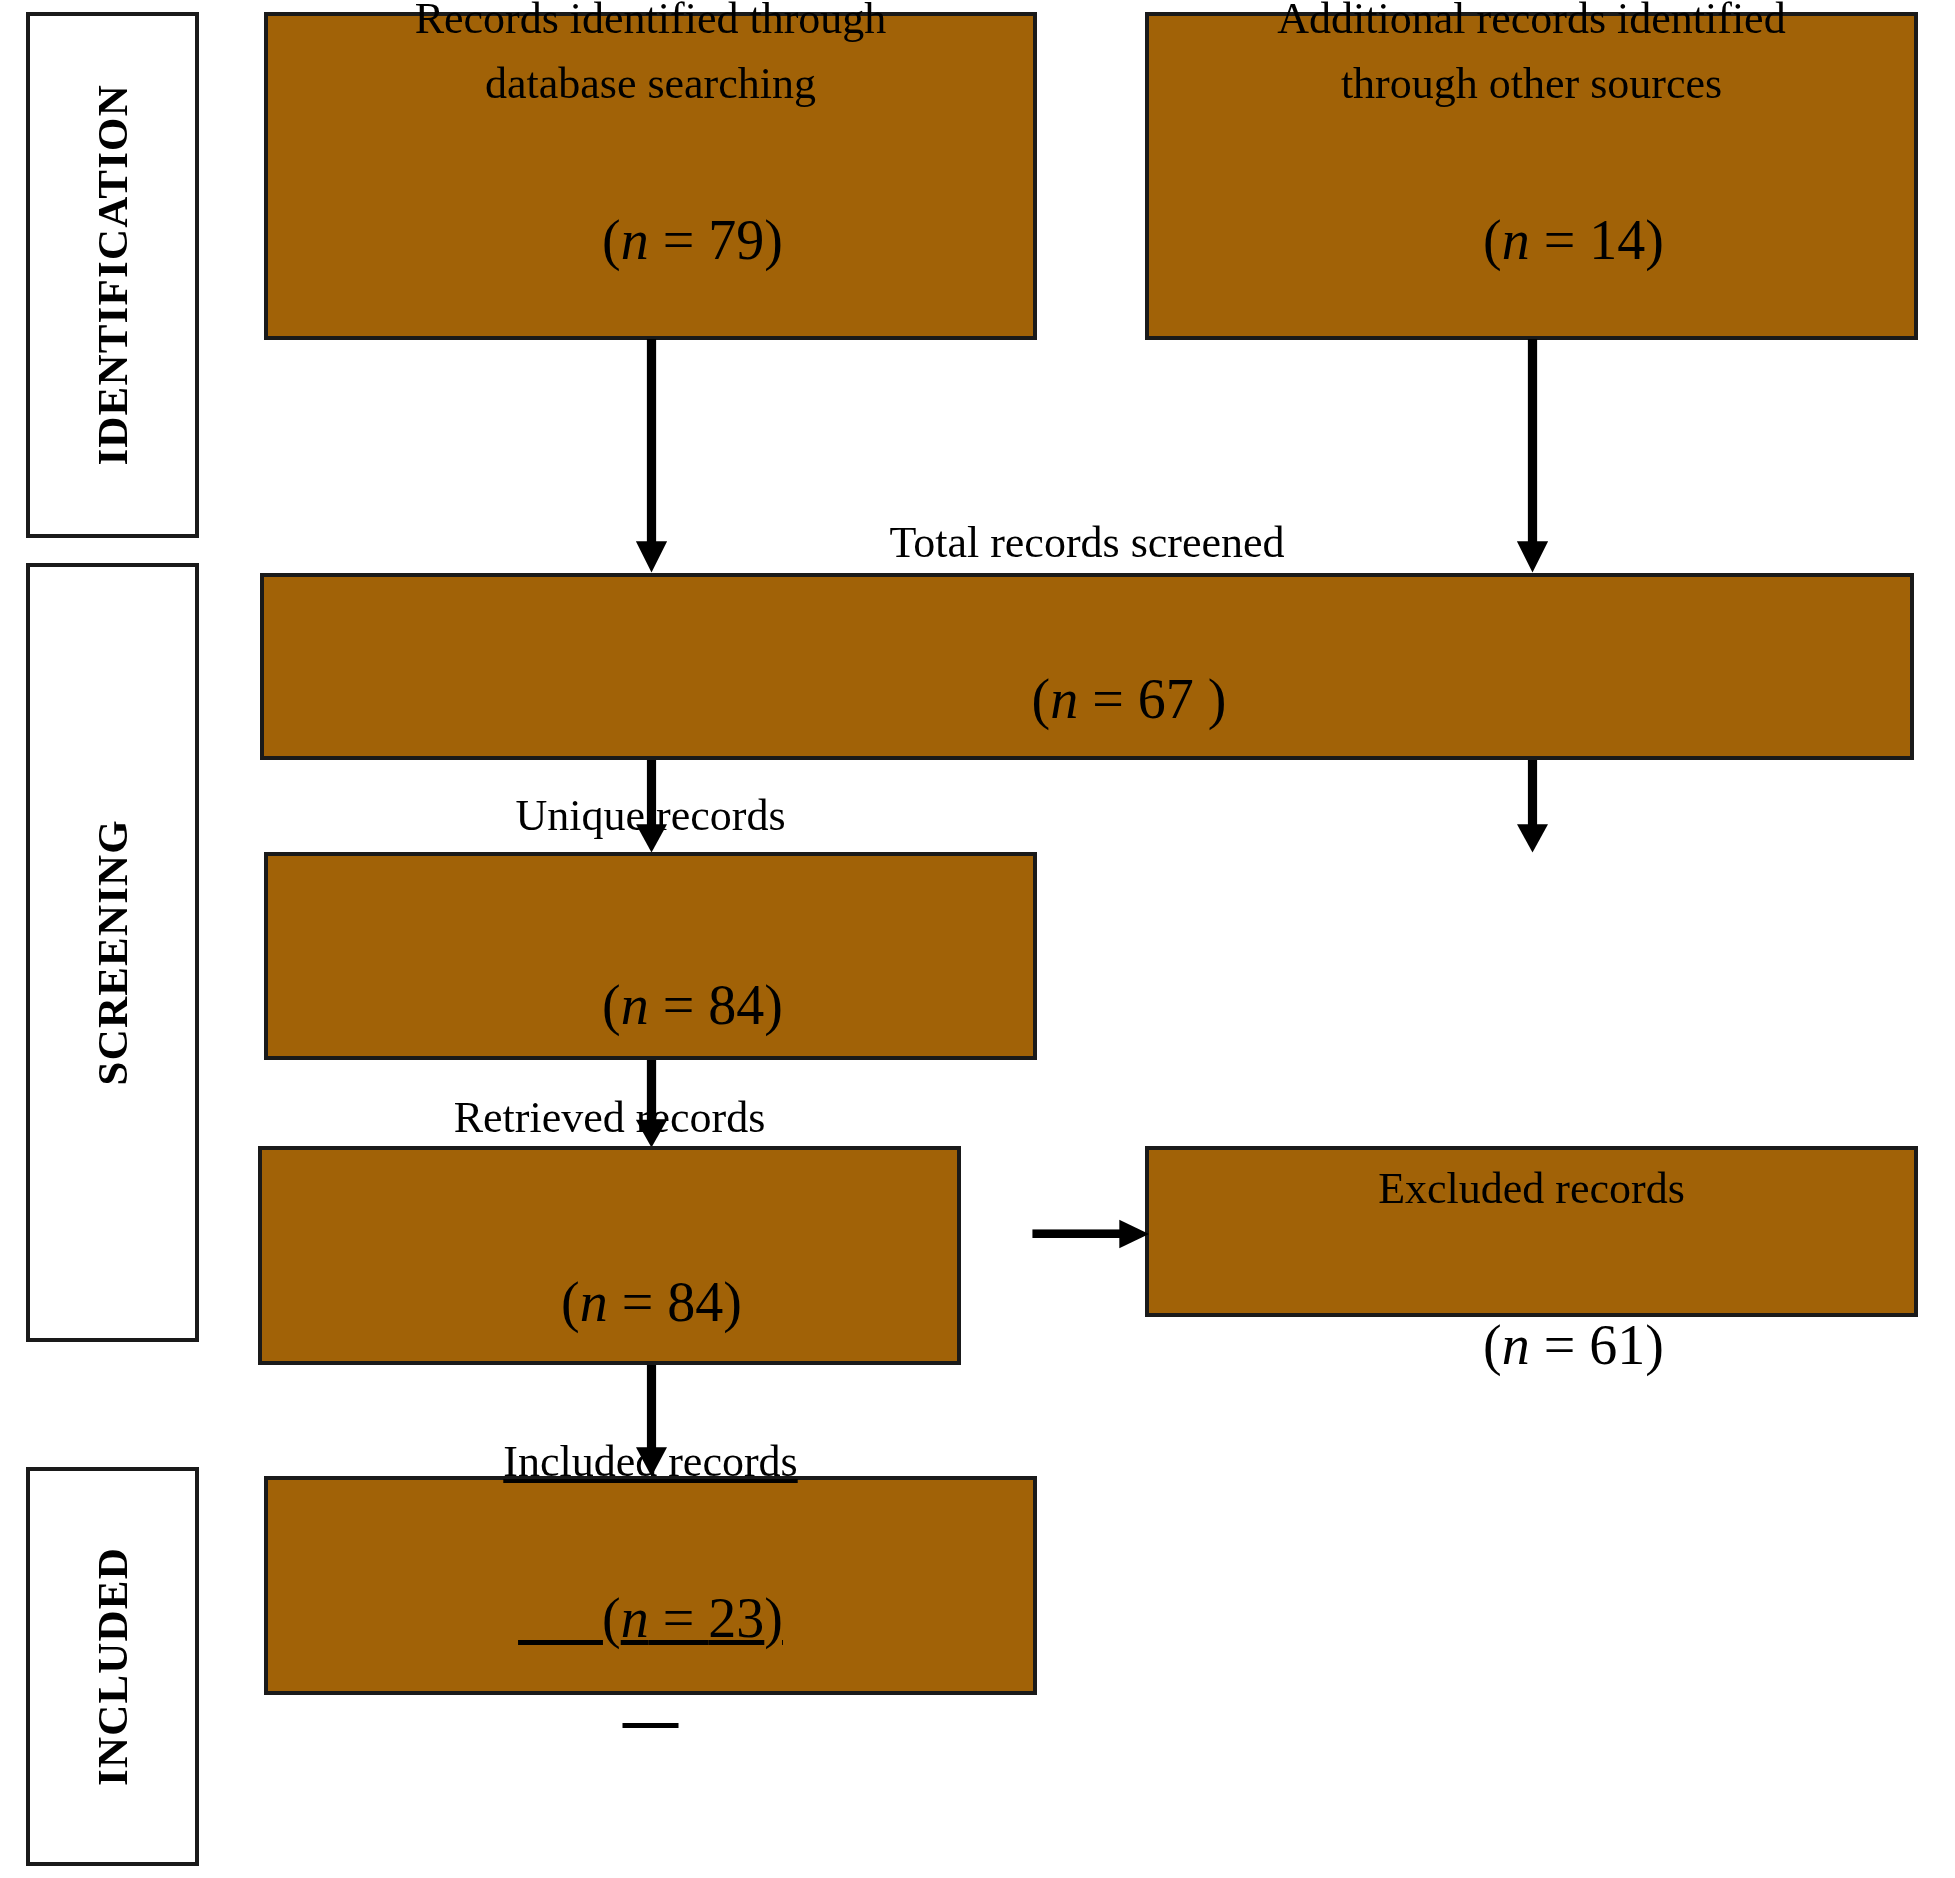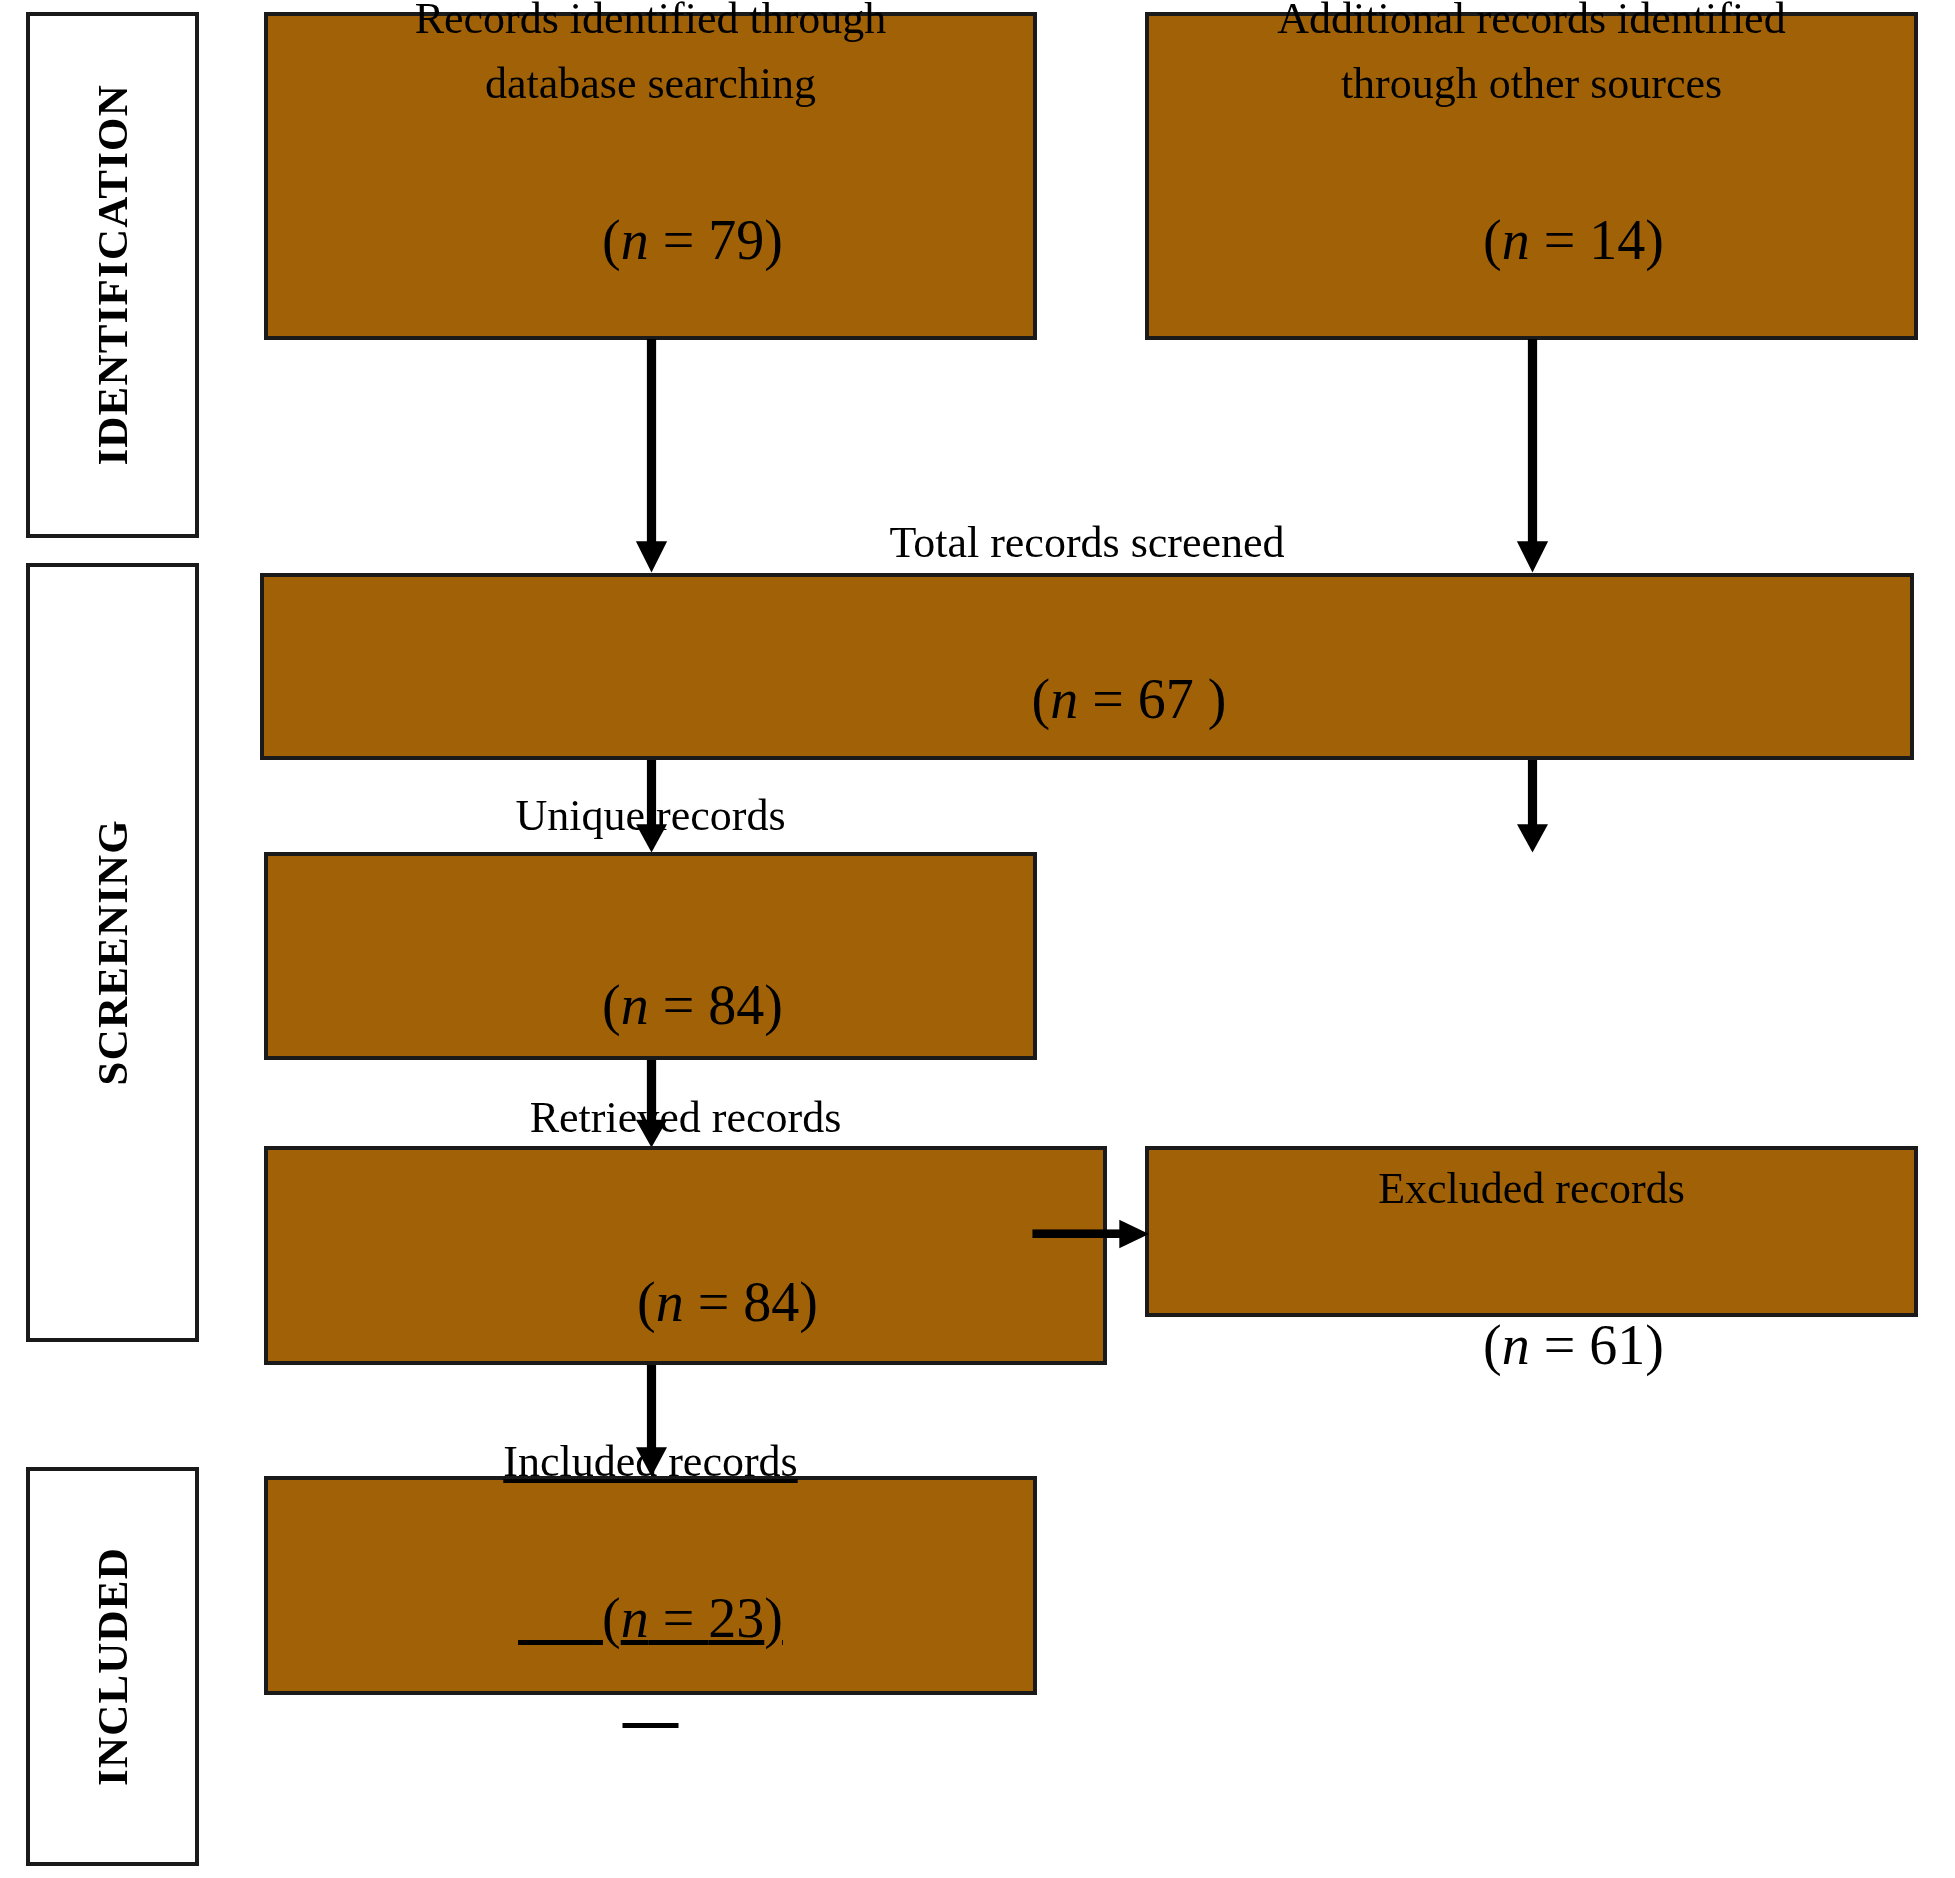--- a/index.html
+++ b/index.html
@@ -145,21 +145,21 @@
       <span>(</span><i>n</i><span> = </span><span>84</span><span>)</span>
     </div>
   </div>
 
 
   <svg class="arrow-v" style="left:634px; top:1060px;" width="35" height="88" viewBox="0 0 60 152">
     <rect x="22" y="0" width="16" height="108" fill="#000000"></rect>
     <polygon points="3,103 57,103 30,151" fill="#000000"></polygon>
   </svg>
 
-  <div class="node" style="left:264px; top:1146px; width:843px; height:219px;gap:28px;">
+  <div class="node" style="left:258px; top:1146px; width:703px; height:219px;gap:28px;">
     <div class="line">Retrieved records</div>
     <div class="count">
       <span>(</span><i>n</i><span> = </span><span>84</span><span>)</span>
     </div>
   </div>
 
   <div class="node" style="left:1145px; top:1146px; width:773px; height:171px;justify-content:space-between;">
     <div class="line">Excluded records</div>
     <div class="count">
       <span>(</span><i>n</i><span> = </span><span>61</span><span>)</span>

